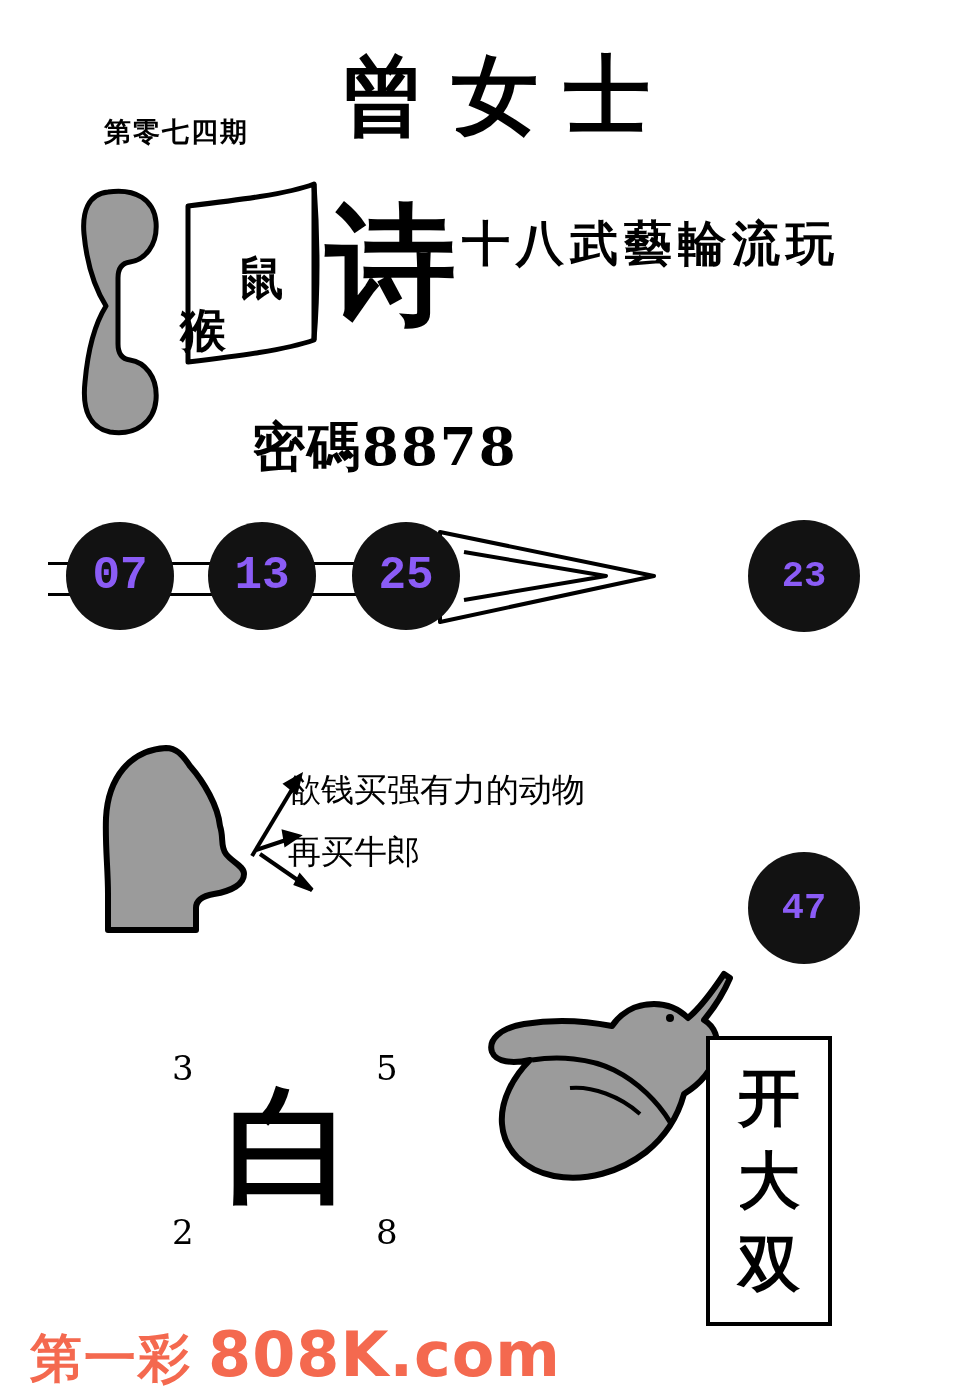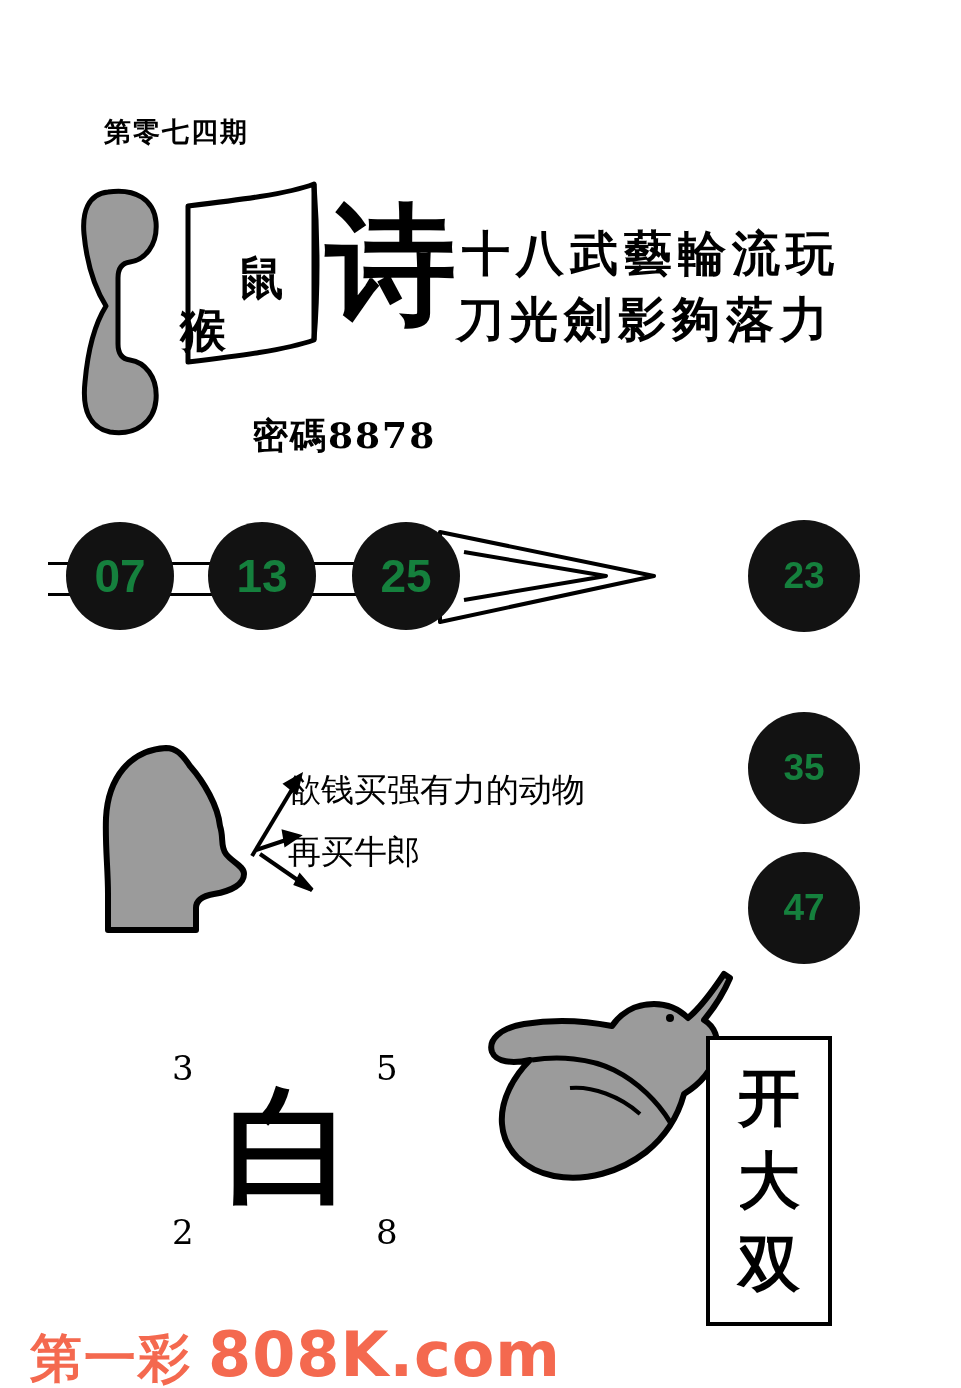--- a/index.html
+++ b/index.html
@@ -84,45 +84,45 @@
 
   
   .poem-line {
     position: absolute;
     font-family: "DejaVu Serif", serif;
     font-size: 48px;
     font-weight: 700;
     letter-spacing: 6px;
     white-space: nowrap;
   }
-  .poem-line-1 { left: 462px; top: 222px; }
+  .poem-line-1 { left: 462px; top: 212px; }
   .poem-line-2 { left: 456px; top: 288px; }
 
   
   .password {
     position: absolute;
     left: 252px;
     top: 412px;
     font-family: "DejaVu Serif", serif;
-    font-size: 36px;
+    font-size: 53px;
     font-weight: 700;
     letter-spacing: 2px;
     white-space: nowrap;
   }
 
   
   .ball {
     position: absolute;
     border-radius: 50%;
     background: #121212;
-    color: #15803d;
+    color: #8b5cf6;
     display: flex;
     align-items: center;
     justify-content: center;
-    font-family: Liberation Sans, sans-serif;
+    font-family: Liberation Mono, monospace;
     font-weight: 700;
   }
   .ball-row {
     width: 108px;
     height: 108px;
     top: 522px;
     font-size: 46px;
   }
   .ball-r1 { left: 66px; }
   .ball-r2 { left: 208px; text-align: right; }
@@ -265,57 +265,56 @@
     letter-spacing: 1px;
   }
 </style>
 </head>
 <body>
 
 <div class="page">
 
   <div class="issue-label">第零七四期</div>
 
+  <div class="brand-title">曾女士</div>
 
   <div class="handset">
     <svg viewBox="0 0 90 250" width="90" height="250" xmlns="http://www.w3.org/2000/svg">
       <path d="M30 6 C10 8 4 26 6 48 C9 80 18 104 28 120 C18 136 10 162 7 196 C4 224 12 242 32 246 C58 250 76 236 78 214 C80 190 66 176 52 174 C44 173 40 168 40 158 L40 92 C40 82 44 77 52 76 C66 74 80 60 78 36 C76 14 58 2 30 6 Z" fill="#9b9b9b" stroke="#000" stroke-width="5" stroke-linejoin="round"></path>
     </svg>
   </div>
 
   <div class="zodiac-frame">
     <svg viewBox="0 0 160 200" width="160" height="200" xmlns="http://www.w3.org/2000/svg">
       <path d="M146 4 C120 14 70 20 20 26 L20 182 C70 176 118 170 146 160 Z" fill="#ffffff" stroke="#000" stroke-width="5" stroke-linejoin="round"></path>
       <path d="M146 4 C150 60 150 112 146 160" fill="none" stroke="#000" stroke-width="5"></path>
     </svg>
   </div>
   <div class="zodiac-char zodiac-1">鼠</div>
   <div class="zodiac-char zodiac-2">猴</div>
 
   <div class="poem-char">诗</div>
 
   <div class="poem-line poem-line-1">十八武藝輪流玩</div>
-  <div class="poem-line poem-line-2">刀光劍影夠落力</div>
 
   <div class="password">密碼8878</div>
 
   <div class="arrow-shaft"></div>
   <div class="arrow-head">
     <svg viewBox="0 0 230 98" width="230" height="98" xmlns="http://www.w3.org/2000/svg">
       <path d="M10 4 L224 48 L10 94 Z" fill="#ffffff" stroke="#000" stroke-width="4" stroke-linejoin="round"></path>
       <path d="M34 24 L176 48 L34 72" fill="none" stroke="#000" stroke-width="4" stroke-linejoin="round"></path>
     </svg>
   </div>
 
   <div class="ball ball-row ball-r1">07</div>
   <div class="ball ball-row ball-r2">13</div>
   <div class="ball ball-row ball-r3">25</div>
 
   <div class="ball ball-side ball-s1">23</div>
-  <div class="ball ball-side ball-s2">35</div>
   <div class="ball ball-side ball-s3">47</div>
 
   <div class="head-figure">
     <svg viewBox="0 0 180 200" width="180" height="200" xmlns="http://www.w3.org/2000/svg">
       <path d="M74 6 C38 8 16 36 14 76 C13 104 16 126 16 152 L16 188 L104 188 L104 166 C104 158 110 154 122 152 C140 149 152 142 152 132 C152 124 140 120 134 112 C128 104 132 96 128 84 C126 64 112 40 98 24 C90 12 84 6 74 6 Z" fill="#9b9b9b" stroke="#000" stroke-width="6" stroke-linejoin="round"></path>
     </svg>
   </div>
 
   <div class="hint-arrows">
     <svg viewBox="0 0 110 150" width="110" height="150" xmlns="http://www.w3.org/2000/svg">

